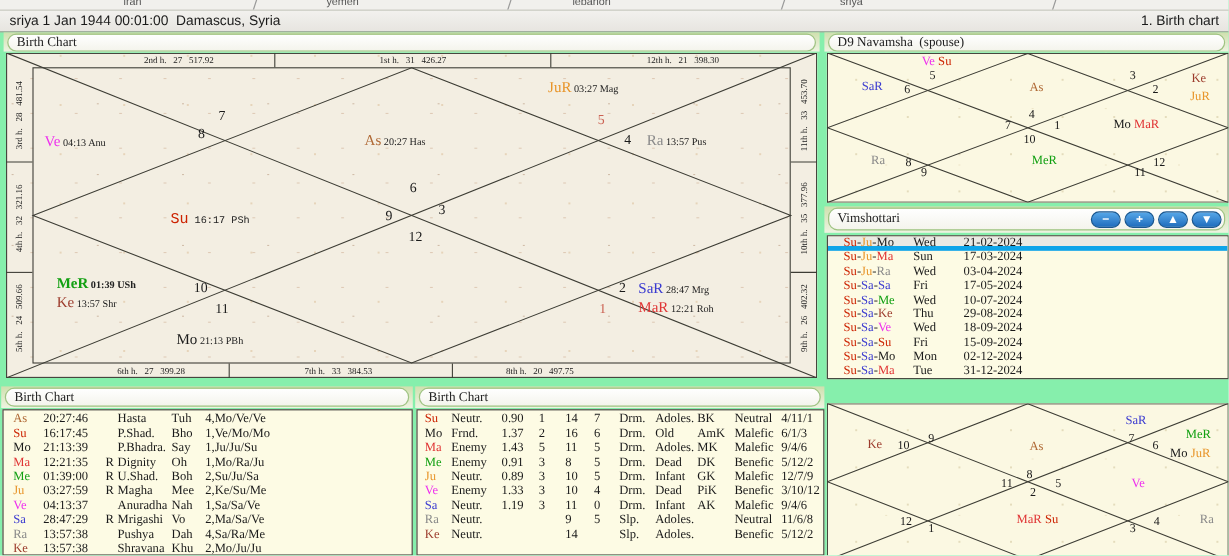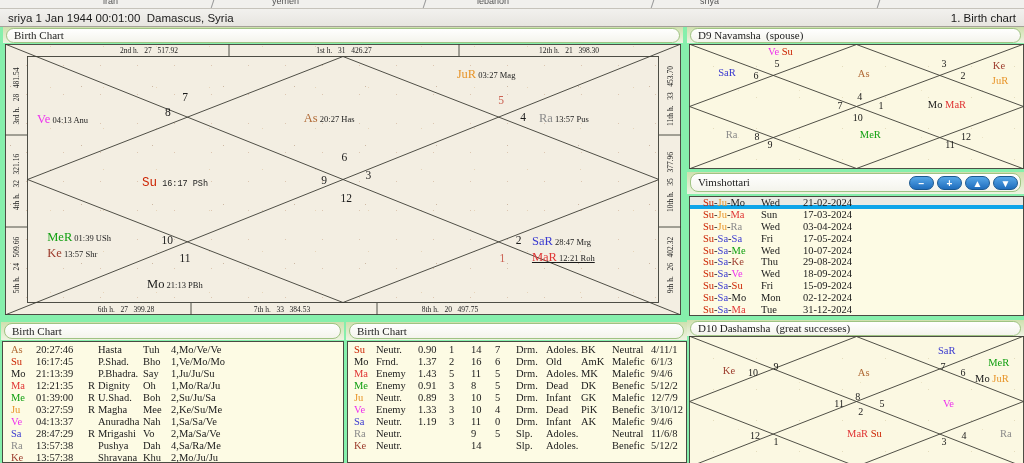--- a/index.html
+++ b/index.html
@@ -123,28 +123,28 @@
         <span class="house" style="left: 50.2%; top: 40.9%;">6</span>
         <span class="house" style="left: 47%; top: 50.2%;">9</span>
         <span class="house" style="left: 54%; top: 48.2%;">3</span>
         <span class="house" style="left: 50.5%; top: 57.5%;">12</span>
         <span class="house" style="left: 22.2%; top: 74.5%;">10</span>
         <span class="house" style="left: 25%; top: 81.8%;">11</span>
         <span class="house" style="left: 77.8%; top: 74.5%;">2</span>
         <span class="house red" style="left: 75.2%; top: 81.8%;">1</span>
         <span class="planet" style="left: 1.6%; top: 25.1%;"><span class="code" style="color: rgb(238, 48, 238);">Ve</span><span class="det"> 04:13 Anu</span></span>
         <span class="planet" style="left: 18.2%; top: 51%; font-family: Liberation Mono, monospace;"><span class="code" style="color: rgb(204, 34, 0);">Su</span><span class="det"> 16:17 PSh</span></span>
-        <span class="planet" style="left: 3.2%; top: 72.9%;"><span class="code" style="color: rgb(18, 160, 18);">MeR</span><span class="det"> 01:39 USh</span></span>
+        <span class="planet" style="left: 3.2%; top: 72.9%; font-weight: bold;"><span class="code" style="color: rgb(18, 160, 18);">MeR</span><span class="det"> 01:39 USh</span></span>
         <span class="planet" style="left: 3.2%; top: 79.4%;"><span class="code" style="color: rgb(156, 59, 44);">Ke</span><span class="det"> 13:57 Shr</span></span>
         <span class="planet" style="left: 19%; top: 91.9%;"><span class="code" style="color: rgb(26, 26, 26);">Mo</span><span class="det"> 21:13 PBh</span></span>
         <span class="planet" style="left: 43.8%; top: 24.7%;"><span class="code" style="color: rgb(176, 106, 54);">As</span><span class="det"> 20:27 Has</span></span>
         <span class="planet" style="left: 68%; top: 6.9%;"><span class="code" style="color: rgb(232, 149, 42);">JuR</span><span class="det"> 03:27 Mag</span></span>
         <span class="planet" style="left: 81%; top: 24.7%;"><span class="code" style="color: rgb(138, 138, 138);">Ra</span><span class="det"> 13:57 Pus</span></span>
         <span class="planet" style="left: 79.9%; top: 74.5%;"><span class="code" style="color: rgb(58, 58, 208);">SaR</span><span class="det"> 28:47 Mrg</span></span>
-        <span class="planet" style="left: 79.9%; top: 81%; text-decoration: underline;"><span class="code" style="color: rgb(224, 53, 53);">MaR</span><span class="det"> 12:21 Roh</span></span>
+        <span class="planet" style="left: 79.9%; top: 81%;"><span class="code" style="color: rgb(224, 53, 53);">MaR</span><span class="det"> 12:21 Roh</span></span>
       </div>
   </div>
 
   <div class="capstrip" style="left:687px;top:27px;width:337px;height:16px">
     <div class="cap">D9 Navamsha  (spouse)</div>
   </div>
   <div class="chartbox pale small" style="left:689px;top:44px;width:335px;height:125px">
     <svg width="335" height="125">
       <g stroke="#3c3c34" stroke-width="0.9" fill="none">
         <rect x="0.5" y="0.5" width="334" height="124"></rect>
@@ -232,23 +232,20 @@
         <span class="vday">Mon</span>
         <span class="vdate">02-12-2024</span>
       </div>
       <div class="vrow">
         <span class="vd"><span style="color: rgb(204, 34, 0);">Su</span><span>-</span><span style="color: rgb(58, 58, 208);">Sa</span><span>-</span><span style="color: rgb(224, 53, 53);">Ma</span></span>
         <span class="vday">Tue</span>
         <span class="vdate">31-12-2024</span>
       </div>
     </div>
 
-  <div class="capstrip" style="left:687px;top:320px;width:337px;height:16px">
-    <div class="cap">D10 Dashamsha  (great successes)</div>
-  </div>
   <div class="chartbox pale small" style="left:689px;top:336px;width:335px;height:127px">
     <svg width="335" height="131">
       <g stroke="#3c3c34" stroke-width="0.9" fill="none">
         <rect x="0.5" y="0.5" width="334" height="130"></rect>
         <line x1="0" y1="0" x2="335" y2="131"></line>
           <line x1="335" y1="0" x2="0" y2="131"></line>
         <path d="M167.5 0.5 L334.5 65.5 L167.5 130.5 L0.5 65.5 Z"></path>
       </g>
     </svg>
     <div class="items" id="d10-items" style="left:0;top:0;width:335px;height:131px">

